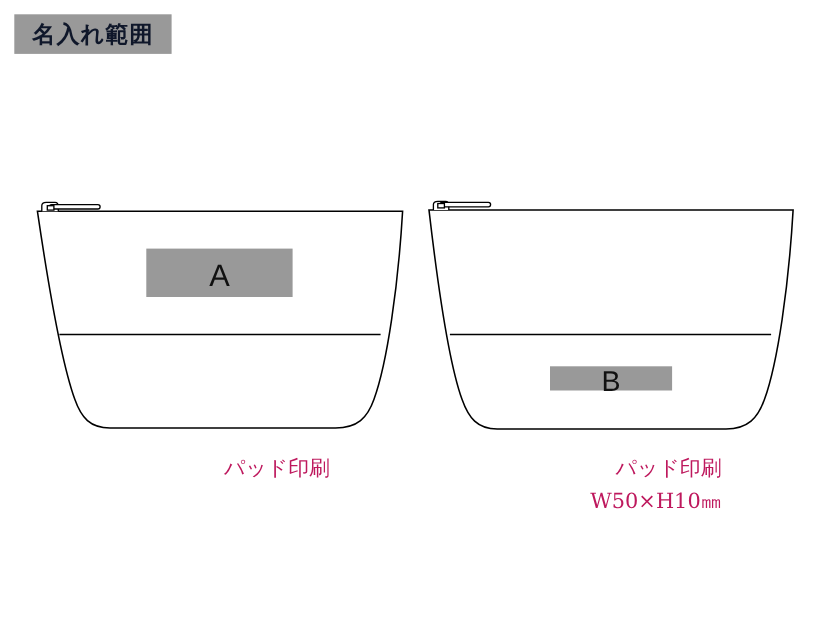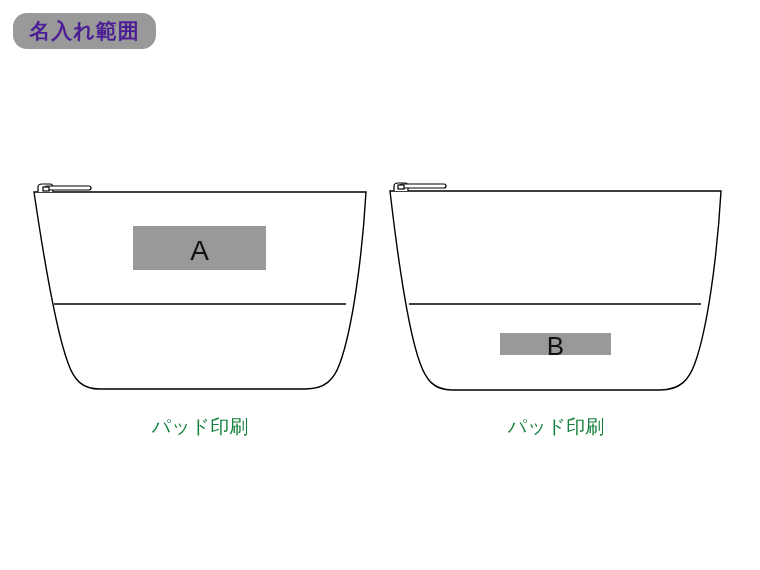--- a/index.html
+++ b/index.html
@@ -1,27 +1,27 @@
 <!DOCTYPE html>
 <html><head>
   <meta charset="utf-8">
   <style>
     html, body { margin: 0; padding: 0; background: #ffffff; }
     body { width: 760px; height: 570px; position: relative; overflow: hidden;
            font-family: "DejaVu Sans", sans-serif; }
     .badge {
       position: absolute; left: 13px; top: 13px; width: 143px; height: 36px;
-      background: #999999; border-radius: 14px; color: #4c1d95;
+      background: #999999; border-radius: 0; color: #0f172a;
       font-family: "DejaVu Sans", sans-serif; font-weight: bold; font-size: 21px;
       line-height: 36px; text-align: center; letter-spacing: 1px;
     }
     svg.pouch { position: absolute; left: 0; top: 0; }
     .caption {
-      position: absolute; width: 200px; text-align: center;
-      font-family: "DejaVu Serif", serif; color: #15803d; font-size: 19px;
+      position: absolute; width: 200px; text-align: right;
+      font-family: "DejaVu Serif", serif; color: #be185d; font-size: 19px;
       line-height: 30px;
     }
     .area-label {
       position: absolute; background: #999999; color: #111;
       font-family: "Liberation Sans", sans-serif; text-align: center;
     }
   </style>
 </head>
 <body>
 
@@ -51,13 +51,14 @@
 </svg>
 
 <div class="area-label" style="left:133px; top:226px; width:133px; height:44px; font-size:28px; line-height:50px;">A</div>
 <div class="area-label" style="left:500px; top:333px; width:111px; height:22px; font-size:26px; line-height:26px;">B</div>
 
 <div class="caption" style="left:100px; top:411px;">
   <div>パッド印刷</div>
 </div>
 <div class="caption" style="left:456px; top:411px;">
   <div>パッド印刷</div>
+  <div>W50×H10㎜</div>
 </div>
 
 </body></html>

